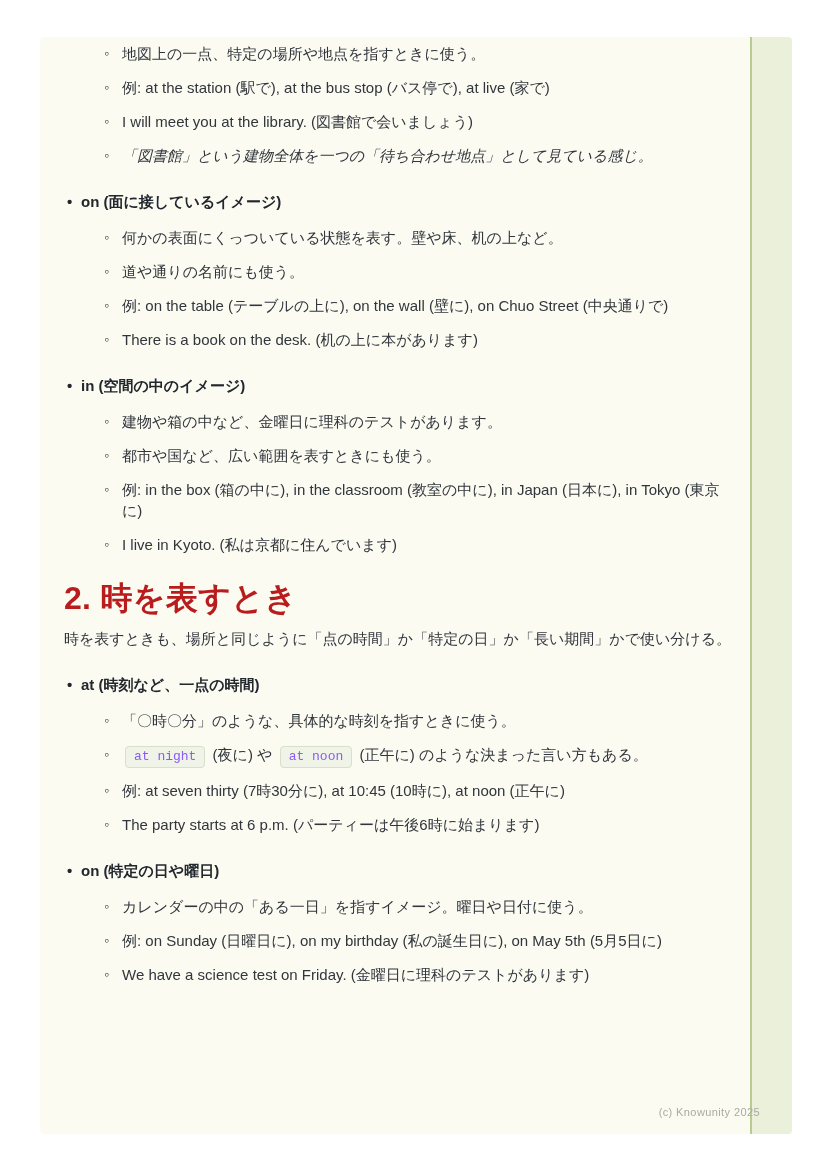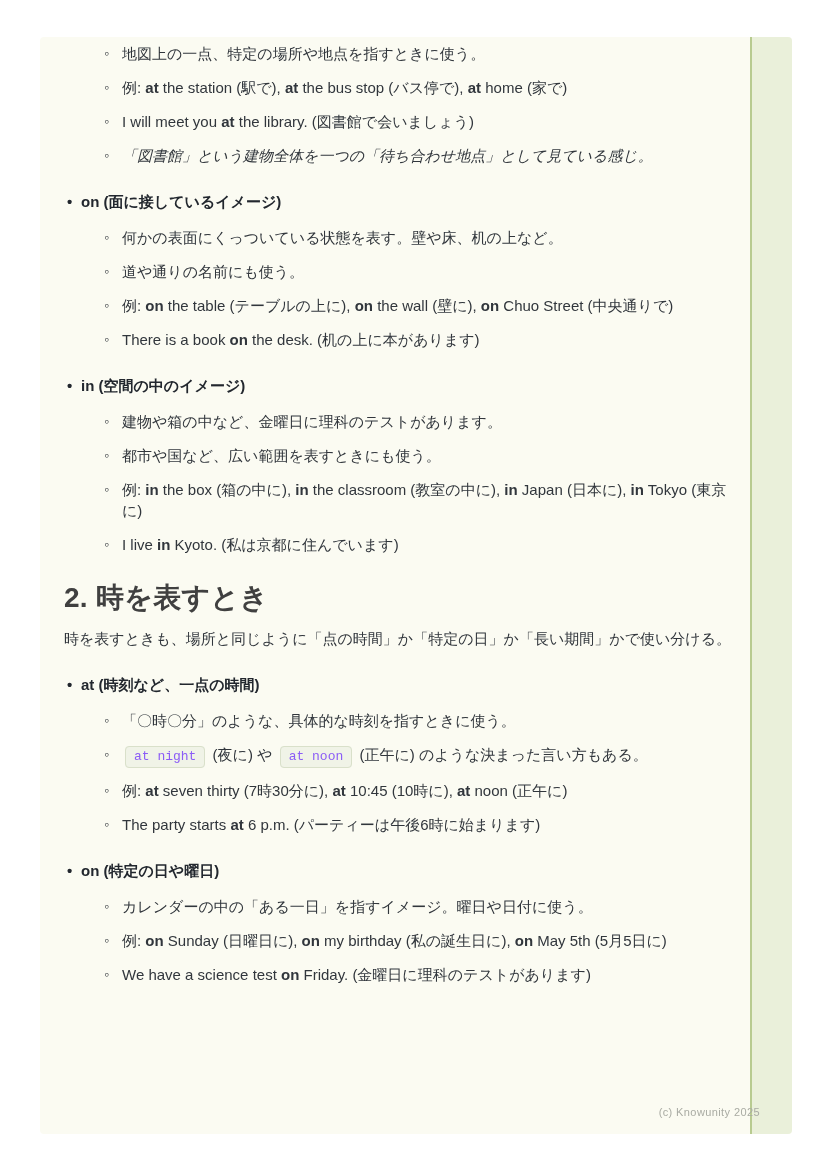--- a/index.html
+++ b/index.html
@@ -65,30 +65,30 @@
   .content > .sub:first-child > .li2:first-child { margin-top: 0; }
   .m2 {
     position: absolute;
     left: 40px;
     top: 0;
     font-size: 14px;
     color: #31363c;
   }
   h2.section-heading {
     margin: 26px 0 0 0;
-    font-size: 28px;
+    font-size: 32px;
     line-height: 34px;
     font-weight: 700;
-    color: #404040;
+    color: #b91c1c;
     letter-spacing: 0.3px;
   }
   p.lead {
     margin: 13px 0 0 0;
   }
-  .b { font-weight: 700; }
+  .b { font-weight: 400; }
   .i { font-style: italic; }
   .code {
     font-family: "Liberation Mono", "DejaVu Sans Mono", monospace;
     font-size: 13px;
     color: #8b5cf6;
     background: #f0f3e7;
     border: 1px solid #d9e0ca;
     border-radius: 4px;
     padding: 2px 8px 3px 8px;
     margin: 0 3px;
@@ -105,21 +105,21 @@
   }
 </style>
 </head>
 <body>
 
 <div class="page-card">
   <div class="edge-strip"></div>
   <div class="content">
       <div class="sub">
         <div class="li2"><span class="m2">◦</span><span>地図上の一点、特定の場所や地点を指すときに使う。</span></div>
-        <div class="li2"><span class="m2">◦</span><span>例: </span><span class="b">at</span><span> the station (駅で), </span><span class="b">at</span><span> the bus stop (バス停で), </span><span class="b">at</span><span> home (家で)</span></div>
+        <div class="li2"><span class="m2">◦</span><span>例: </span><span class="b">at</span><span> the station (駅で), </span><span class="b">at</span><span> the bus stop (バス停で), </span><span class="b">at</span><span> live (家で)</span></div>
         <div class="li2"><span class="m2">◦</span><span>I will meet you </span><span class="b">at</span><span> the library. (図書館で会いましょう)</span></div>
         <div class="li2"><span class="m2">◦</span><span class="i">「図書館」という建物全体を一つの「待ち合わせ地点」として見ている感じ。</span></div>
       </div>
       <div class="li1"><span class="m1">•</span><span>on (面に接しているイメージ)</span></div>
       <div class="sub">
         <div class="li2"><span class="m2">◦</span><span>何かの表面にくっついている状態を表す。壁や床、机の上など。</span></div>
         <div class="li2"><span class="m2">◦</span><span>道や通りの名前にも使う。</span></div>
         <div class="li2"><span class="m2">◦</span><span>例: </span><span class="b">on</span><span> the table (テーブルの上に), </span><span class="b">on</span><span> the wall (壁に), </span><span class="b">on</span><span> Chuo Street (中央通りで)</span></div>
         <div class="li2"><span class="m2">◦</span><span>There is a book </span><span class="b">on</span><span> the desk. (机の上に本があります)</span></div>
       </div>

